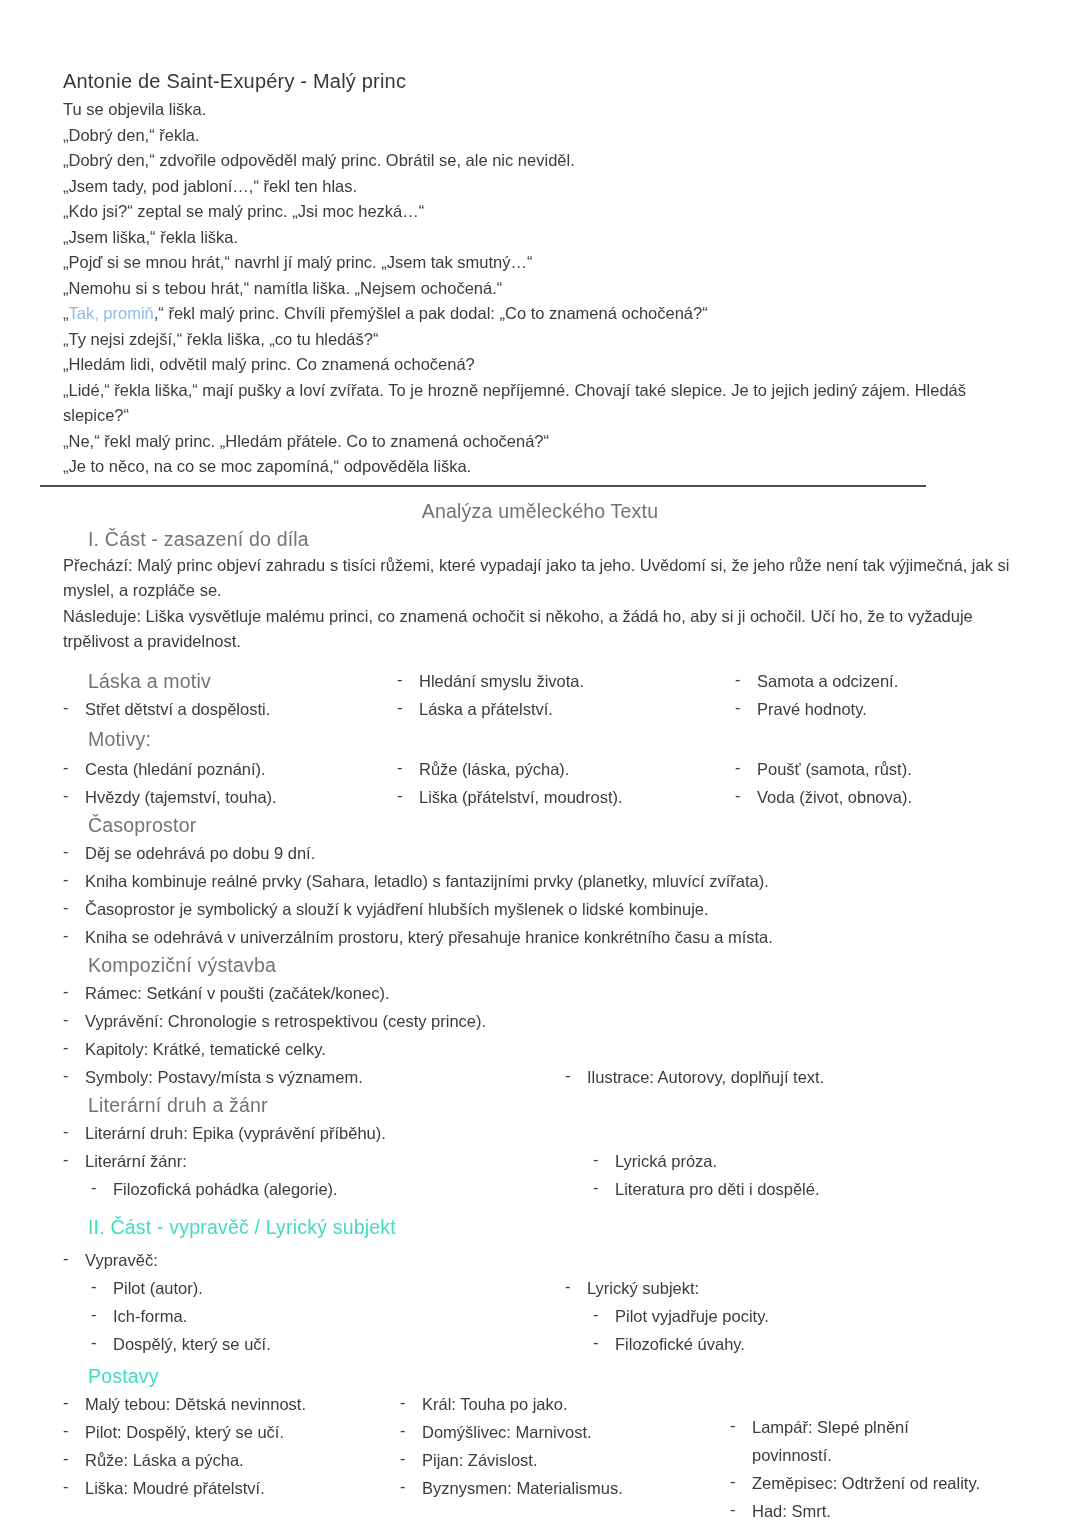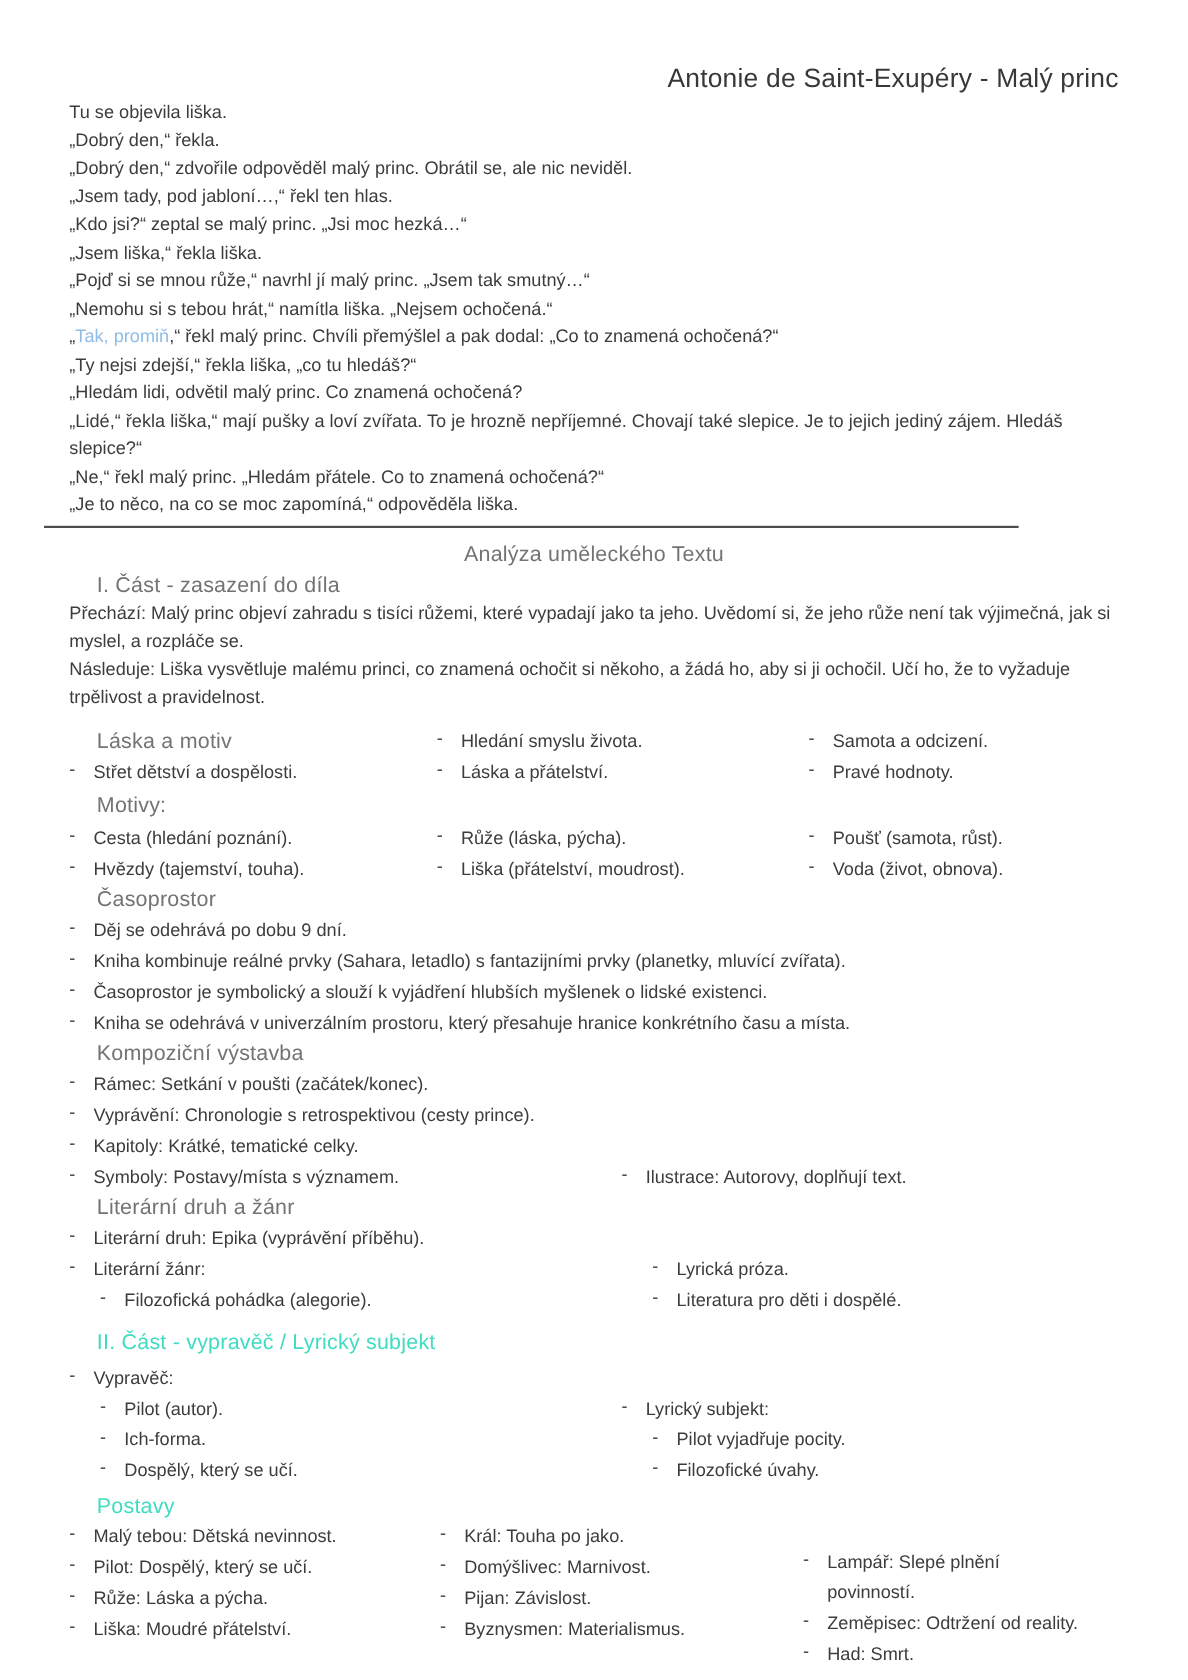--- a/index.html
+++ b/index.html
@@ -1,21 +1,21 @@
 <!DOCTYPE html>
 <html><head>
 <meta charset="utf-8">
 <style>
   html,body { margin:0; padding:0; background:#ffffff; }
   .page {
     position:relative; width:1080px; min-height:1527px; box-sizing:border-box;
     margin:0 auto; padding:58px 63px 50px 63px; background:#ffffff;
     font-family:"Liberation Sans", sans-serif; color:#3c3c3c;
   }
-  .title { font-size:24px; font-weight:400; text-align:right; margin:0 0 4px 0; color:#383838; letter-spacing:0.2px; }
+  .title { font-size:20px; font-weight:400; text-align:left; margin:12px 0 4px 0; color:#383838; letter-spacing:0.2px; }
   .excerpt p { margin:0; font-size:16.5px; line-height:25.5px; }
   .hl { color:#8fbce8; }
   .rule { border:none; border-top:2px solid #4d4d4d; margin:5px 0 10px -23px; width:886px; }
   h2, h3 { font-weight:400; font-size:19.5px; margin:0; line-height:28px; letter-spacing:0.2px; }
   .blue { color:#737373; }
   .teal { color:#40dcc2; }
   .center { text-align:center; }
   .indent { margin-left:25px; }
   .para { margin:0; font-size:16.5px; line-height:25.5px; }
   .b { display:flex; font-size:16.5px; line-height:28px; }
@@ -38,21 +38,21 @@
 
   <h1 class="title">Antonie de Saint-Exupéry - Malý princ</h1>
 
   <div class="excerpt">
     <p>Tu se objevila liška.</p>
     <p>„Dobrý den,“ řekla.</p>
     <p>„Dobrý den,“ zdvořile odpověděl malý princ. Obrátil se, ale nic neviděl.</p>
     <p>„Jsem tady, pod jabloní…,“ řekl ten hlas.</p>
     <p>„Kdo jsi?“ zeptal se malý princ. „Jsi moc hezká…“</p>
     <p>„Jsem liška,“ řekla liška.</p>
-    <p>„Pojď si se mnou růže,“ navrhl jí malý princ. „Jsem tak smutný…“</p>
+    <p>„Pojď si se mnou hrát,“ navrhl jí malý princ. „Jsem tak smutný…“</p>
     <p>„Nemohu si s tebou hrát,“ namítla liška. „Nejsem ochočená.“</p>
     <p><span>„</span><span class="hl">Tak, promiň</span><span>,“ řekl malý princ. Chvíli přemýšlel a pak dodal: „Co to znamená ochočená?“</span></p>
     <p>„Ty nejsi zdejší,“ řekla liška, „co tu hledáš?“</p>
     <p>„Hledám lidi, odvětil malý princ. Co znamená ochočená?</p>
     <p>„Lidé,“ řekla liška,“ mají pušky a loví zvířata. To je hrozně nepříjemné. Chovají také slepice. Je to jejich jediný zájem. Hledáš slepice?“</p>
     <p>„Ne,“ řekl malý princ. „Hledám přátele. Co to znamená ochočená?“</p>
     <p>„Je to něco, na co se moc zapomíná,“ odpověděla liška.</p>
   </div>
 
   <hr class="rule">
@@ -117,21 +117,21 @@
 
   <h3 class="blue indent">Časoprostor</h3>
   <div>
     <div class="b">
         <span class="t">Děj se odehrává po dobu 9 dní.</span>
       </div>
     <div class="b">
         <span class="t">Kniha kombinuje reálné prvky (Sahara, letadlo) s fantazijními prvky (planetky, mluvící zvířata).</span>
       </div>
     <div class="b">
-        <span class="t">Časoprostor je symbolický a slouží k vyjádření hlubších myšlenek o lidské existenci.</span>
+        <span class="t">Časoprostor je symbolický a slouží k vyjádření hlubších myšlenek o lidské kombinuje.</span>
       </div>
     <div class="b">
         <span class="t">Kniha se odehrává v univerzálním prostoru, který přesahuje hranice konkrétního času a místa.</span>
       </div>
   </div>
 
   <h3 class="blue indent">Kompoziční výstavba</h3>
   <div>
     <div class="b">
         <span class="t">Rámec: Setkání v poušti (začátek/konec).</span>

